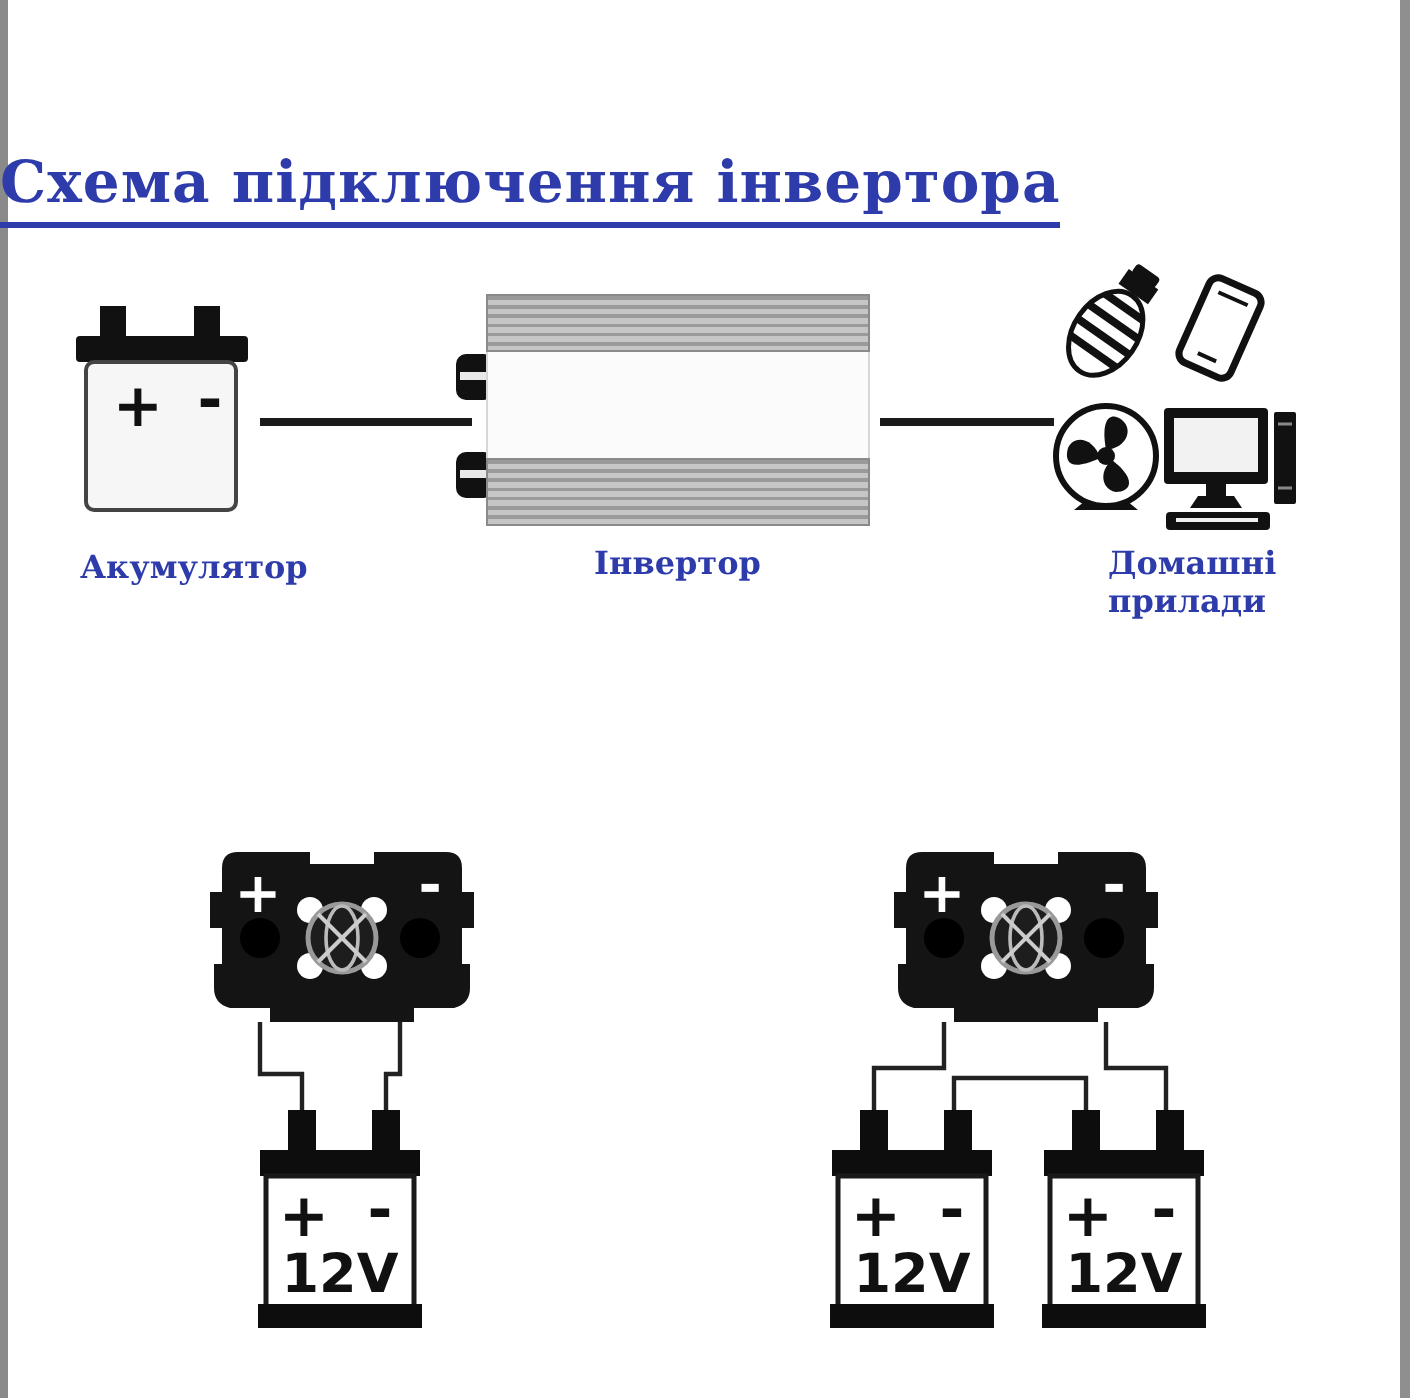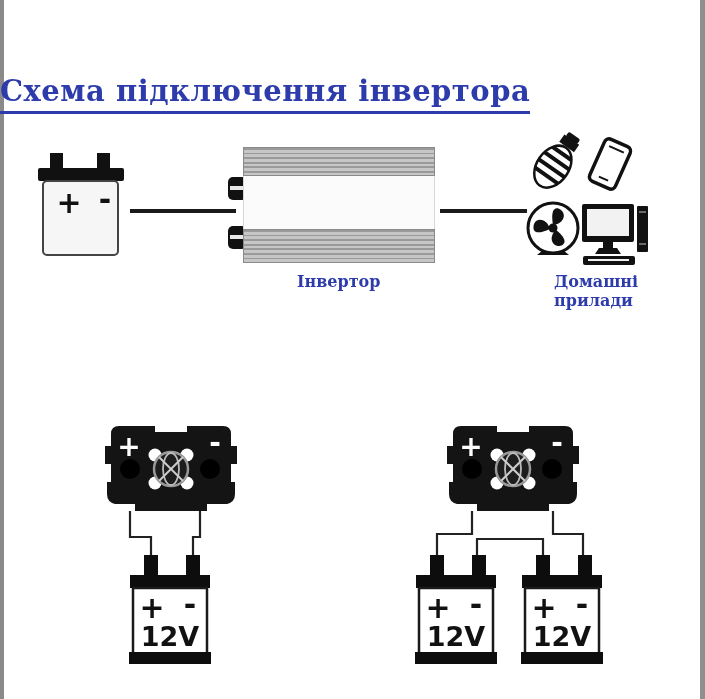--- a/index.html
+++ b/index.html
@@ -112,20 +112,21 @@
       <rect x="78" y="112" width="10" height="7" fill="#111"></rect>
       <path d="M70,124 L96,124 L92,118 L74,118 Z" fill="#111"></path>
       <rect x="58" y="126" width="52" height="9" rx="2" fill="#111"></rect>
       <line x1="63" y1="130" x2="104" y2="130" stroke="#efefef" stroke-width="2"></line>
       <rect x="112" y="76" width="11" height="46" rx="1" fill="#111"></rect>
       <line x1="114" y1="82" x2="121" y2="82" stroke="#888" stroke-width="1.5"></line>
       <line x1="114" y1="114" x2="121" y2="114" stroke="#888" stroke-width="1.5"></line>
     </g>
   </svg>
 
+  <div class="lbl" style="left:40px;top:274px;">Акумулятор</div>
   <div class="lbl" style="left:297px;top:272px;">Інвертор</div>
   <div class="lbl" style="left:554px;top:272px;width:96px;">
     <div>Домашні</div>
     <div>прилади</div>
   </div>
 
   <svg style="position:absolute;left:103px;top:420px" width="136" height="97" viewBox="0 0 136 97">
     <path fill="#141414" d="M16,6 H52 V12 H84 V6 H120 Q128,6 128,14 V26 H134 V44 H128 V62 H132 V74
       Q132,82 124,84 H104 V91 H32 V84 H12 Q4,82 4,74 V62 H8 V44 H2 V26 H8 V14 Q8,6 16,6 Z"></path>
     <text x="26" y="36" font-size="28" font-weight="bold" text-anchor="middle" fill="#fff">+</text>

